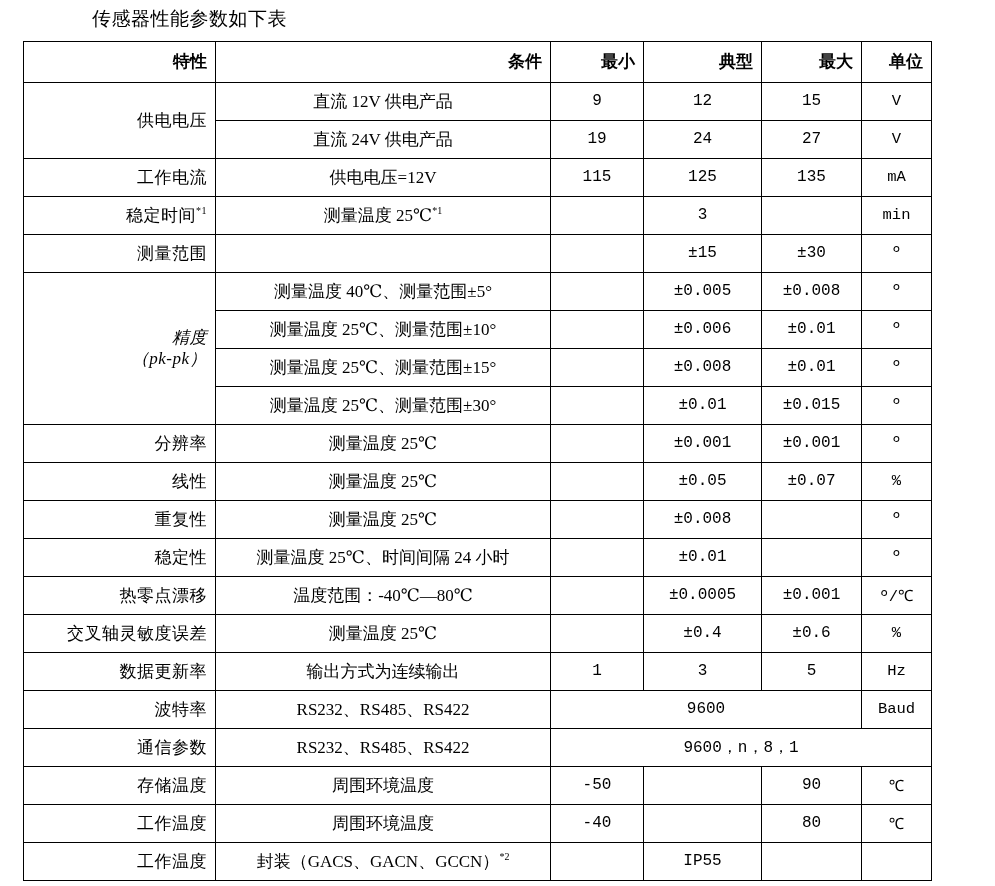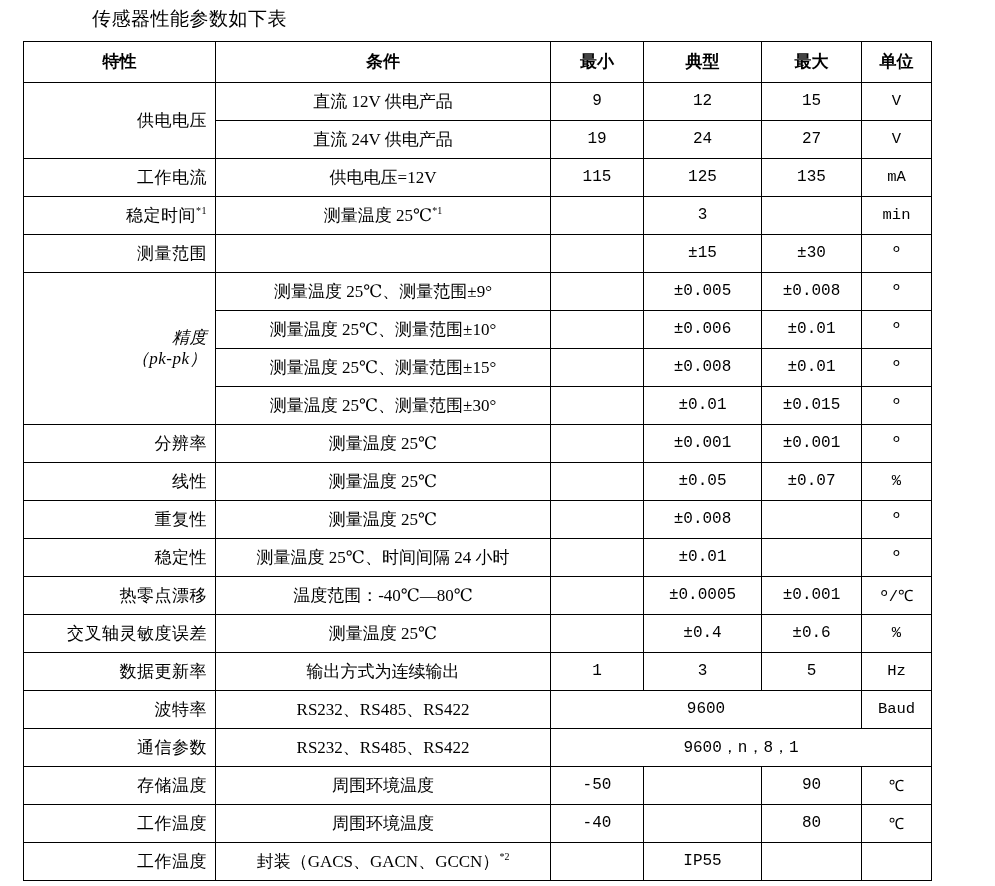--- a/index.html
+++ b/index.html
@@ -36,21 +36,21 @@
   }
   table.spec td, table.spec th {
     border: 1px solid #000000;
     padding: 0 8px;
     vertical-align: middle;
     font-weight: normal;
     height: 38px;
     box-sizing: border-box;
   }
   table.spec th {
-    text-align: center;
+    text-align: right;
     font-weight: bold;
     height: 41px;
   }
   .col-char  { width: 192px; }
   .col-cond  { width: 335px; }
   .col-min   { width: 93px; }
   .col-typ   { width: 118px; }
   .col-max   { width: 100px; }
   .col-unit  { width: 70px; }
   .c-left { text-align: center; padding-left: 14px; }
@@ -146,21 +146,21 @@
         <td class="c-center num">±15</td>
         <td class="c-center num">±30</td>
         <td class="c-center mono">º</td>
       </tr>
 
       <tr>
         <td class="char-cell two-line" rowspan="4">
           <div>精度</div>
           <div>（pk-pk）</div>
         </td>
-        <td class="c-left">测量温度 25℃、测量范围±9°</td>
+        <td class="c-left">测量温度 40℃、测量范围±5°</td>
         <td class="c-center num"></td>
         <td class="c-center num">±0.005</td>
         <td class="c-center num">±0.008</td>
         <td class="c-center mono">º</td>
       </tr>
       <tr>
         <td class="c-left">测量温度 25℃、测量范围±10°</td>
         <td class="c-center num"></td>
         <td class="c-center num">±0.006</td>
         <td class="c-center num">±0.01</td>

